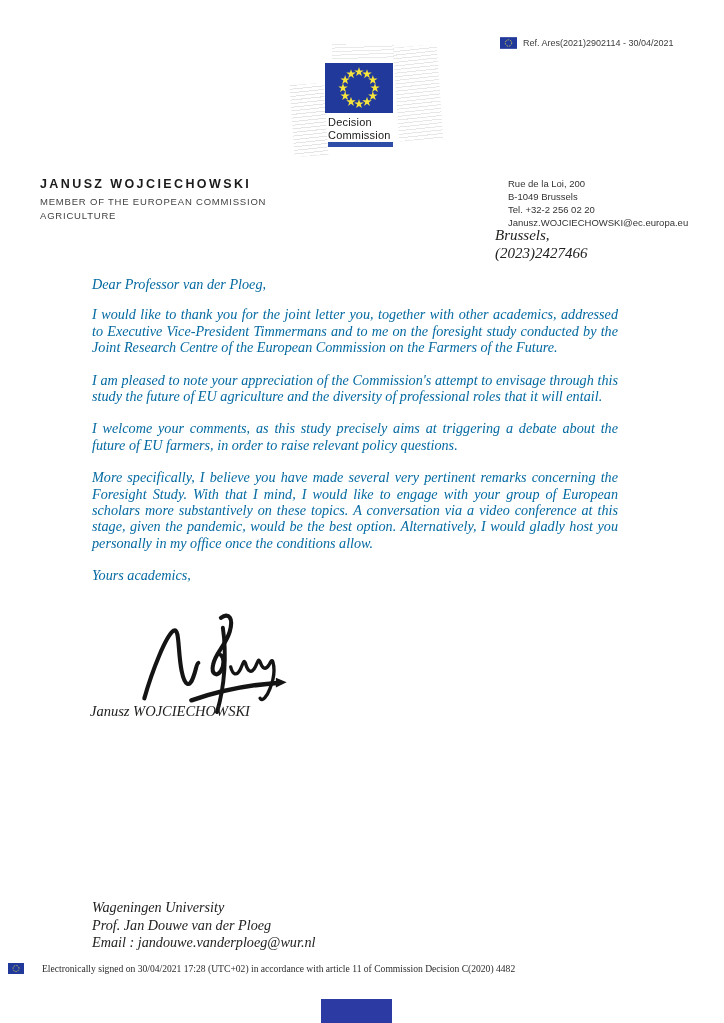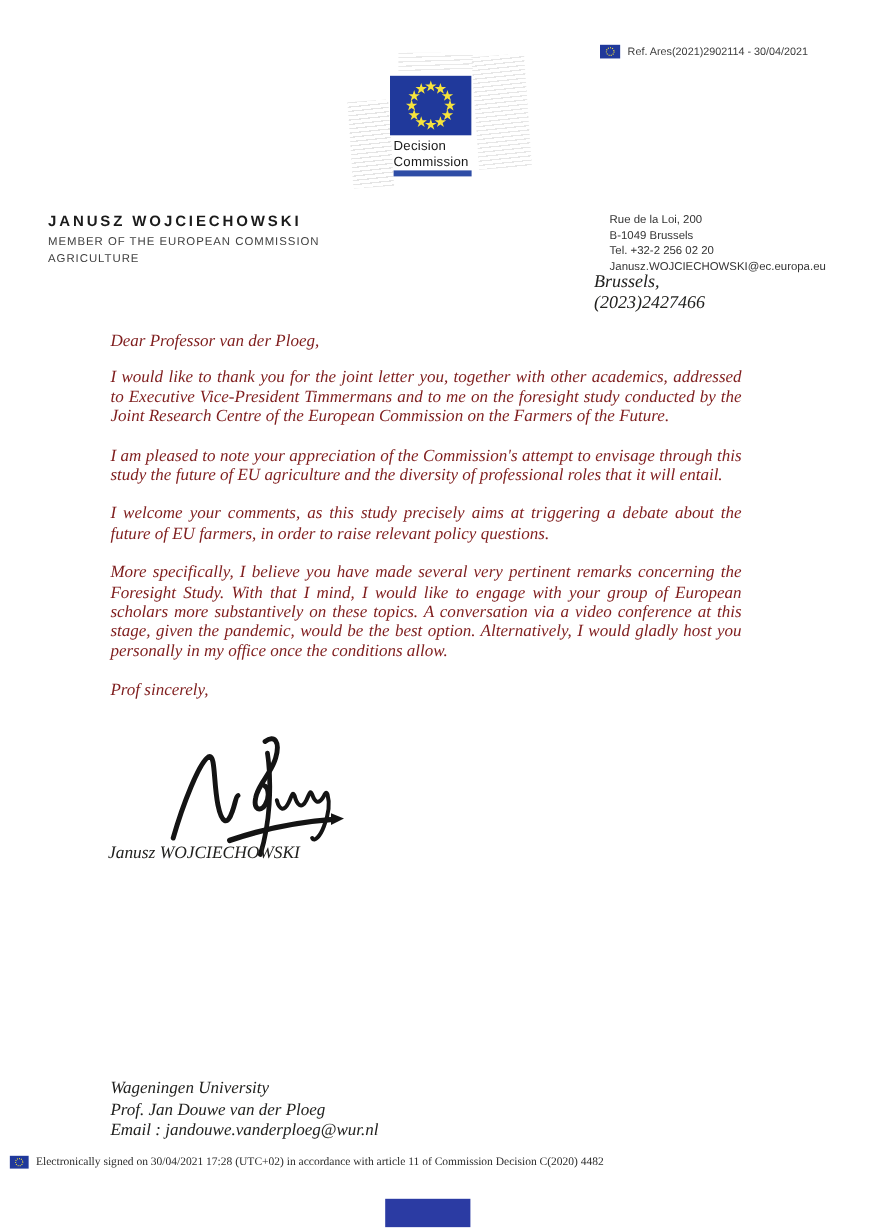--- a/index.html
+++ b/index.html
@@ -51,40 +51,40 @@
   }
   .dateline {
     position:absolute; left:495px; top:226px;
     font-style:italic; font-size:15px; line-height:18px; color:#21211f;
   }
 
   
   .body-block {
     position:absolute; left:92px; top:276px; width:526px;
     font-style:italic; font-size:14.2px; line-height:16.4px;
-    text-align:justify; color:#7f1d1d;
+    text-align:justify; color:#0369a1;
   }
   .body-block p { margin:0 0 16px 0; }
   .body-block .salutation { margin-bottom:14px; text-align:left; }
   .body-block .closing { text-align:left; margin-bottom:0; }
 
   .signature-svg { position:absolute; left:136px; top:610px; }
   .sig-stroke { fill:none; stroke:#141414; stroke-linecap:round; stroke-linejoin:round; }
 
   .signer-name { position:absolute; left:90px; top:703px; font-style:italic; font-size:14.5px; color:#21211f; }
 
   .recipient-block {
     position:absolute; left:92px; top:899px;
     font-style:italic; font-size:14.2px; line-height:17.5px; color:#21211f;
   }
 
   
   .footer-line {
     position:absolute; left:8px; top:961px; height:14px;
-    display:flex; align-items:center; gap:6px;
+    display:flex; align-items:center; gap:18px;
     font-family:"Liberation Serif", serif; font-size:9.6px; color:#2b2b2b; white-space:nowrap;
   }
   .bottom-rect {
     position:absolute; left:321px; top:999px; width:71px; height:24px;
     background:var(--bottom-rect-blue, #2b3ba3);
   }
 </style>
 </head>
 <body>
 
@@ -144,21 +144,21 @@
     <div>Brussels,</div>
     <div>(2023)2427466</div>
   </div>
 
   <div class="body-block">
     <p class="salutation">Dear Professor van der Ploeg,</p>
     <p>I would like to thank you for the joint letter you, together with other academics, addressed to Executive Vice-President Timmermans and to me on the foresight study conducted by the Joint Research Centre of the European Commission on the Farmers of the Future.</p>
     <p>I am pleased to note your appreciation of the Commission's attempt to envisage through this study the future of EU agriculture and the diversity of professional roles that it will entail.</p>
     <p>I welcome your comments, as this study precisely aims at triggering a debate about the future of EU farmers, in order to raise relevant policy questions.</p>
     <p>More specifically, I believe you have made several very pertinent remarks concerning the Foresight Study.  With that I mind, I would like to engage with your group of European scholars more substantively on these topics.  A conversation via a video conference at this stage, given the pandemic, would be the best option.  Alternatively, I would gladly host you personally in my office once the conditions allow.</p>
-    <p class="closing">Prof sincerely,</p>
+    <p class="closing">Yours academics,</p>
   </div>
 
   <svg class="signature-svg" width="158" height="106" viewBox="0 0 160 108">
     <path class="sig-stroke" stroke-width="4.2" d="M8,90 C16,62 30,26 38,21 C44,18 42,42 46,62 C49,77 54,80 58,68 C61,60 61,55 63,54"></path>
     <path class="sig-stroke" stroke-width="4.2" d="M86,8 C94,2 99,8 95,22 C91,36 80,44 78,56 C76,66 82,68 86,62 C90,56 89,48 86,46"></path>
     <path class="sig-stroke" stroke-width="4.0" d="M88,18 C92,45 90,78 82,104"></path>
     <path class="sig-stroke" stroke-width="3.4" d="M96,58 C98,66 102,68 106,60 C109,54 109,50 111,54 C113,62 117,66 121,58 C124,52 124,49 126,53 C128,59 131,62 135,56 C137,52 138,50 139,53 C141,60 140,70 136,80 C133,88 128,94 126,90"></path>
     <path class="sig-stroke" stroke-width="4.6" d="M56,92 C85,82 118,76 146,74"></path>
     <path d="M142,69 L153,73.5 L142,79 Z" fill="#141414"></path>
   </svg>

